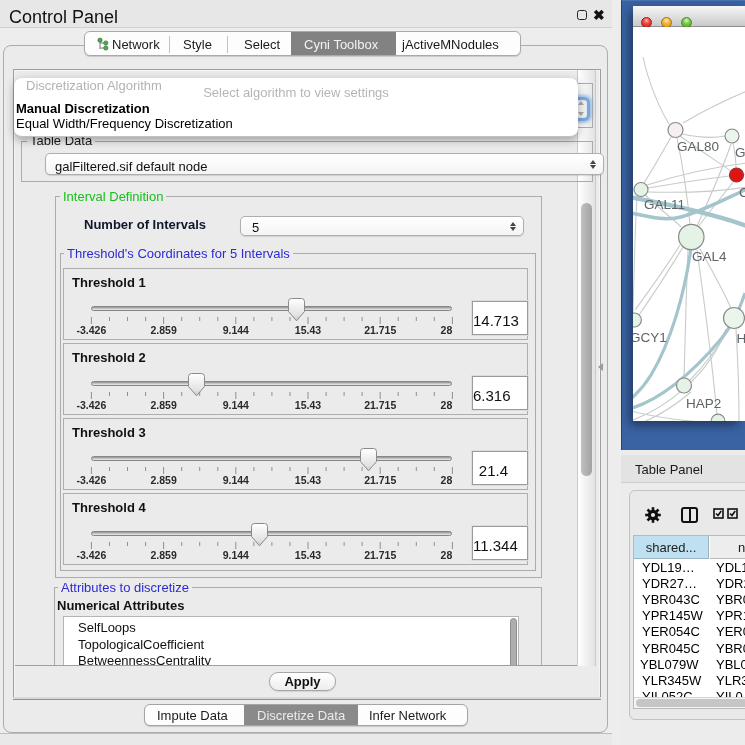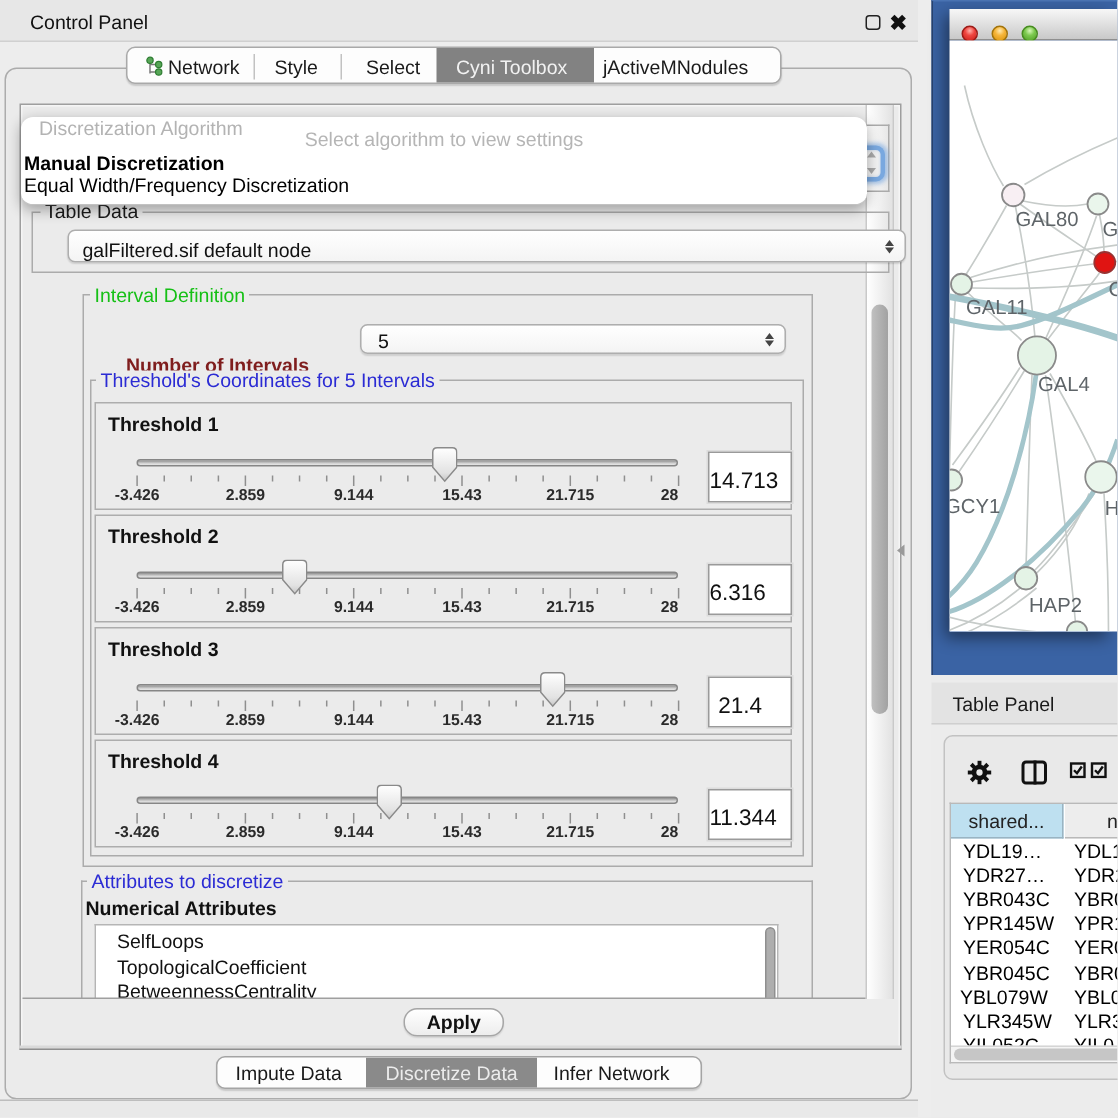--- a/index.html
+++ b/index.html
@@ -26,21 +26,21 @@
 <linearGradient id="tg" x1="0" y1="0" x2="0" y2="1">
         <stop offset="0" stop-color="#ffffff"></stop>
         <stop offset="0.75" stop-color="#e2e2e2"></stop>
         <stop offset="1" stop-color="#c6c6c6"></stop>
       </linearGradient>
 </defs>
   </svg>
 
 <div class="abs" style="left:0;top:0;width:612px;height:745px;background:#ededed;"></div>
 <div class="abs" style="left:0;top:0;width:612px;height:28px;background:#e7e7e7;border-bottom:1px solid #d0d0d0;"></div>
-<div class="abs" style="left:20px;top:7px;font-size:13px;color:#111;">Control Panel</div>
+<div class="abs" style="left:9px;top:7px;font-size:18px;color:#111;">Control Panel</div>
 <div class="abs" style="left:577px;top:10px;width:10px;height:10px;border:1.6px solid #222;border-radius:2.5px;"></div>
 <div class="abs" style="left:593px;top:8px;font-size:14px;font-weight:bold;color:#111;line-height:14px;">✖</div>
 
 <div class="abs" style="left:3px;top:45px;width:605px;height:688px;background:#ebebeb;border:1px solid #acacac;border-radius:8px;"></div>
 
 <div class="abs" style="left:84px;top:31px;width:437px;height:25px;background:#fdfdfd;border:1px solid #a9a9a9;border-radius:6px;overflow:hidden;box-shadow:0 1px 1px rgba(0,0,0,0.15);">
   <div style="position:absolute;left:206px;top:0;width:105px;height:25px;background:#828282;"></div>
   <div style="position:absolute;left:84px;top:4px;width:1px;height:17px;background:#c2c2c2;"></div>
   <div style="position:absolute;left:142px;top:4px;width:1px;height:17px;background:#c2c2c2;"></div>
   <div style="position:absolute;left:12px;top:5px;">
@@ -80,21 +80,21 @@
 
 <div class="abs" style="left:14px;top:78px;width:564px;height:59px;background:#ffffff;border-radius:8px;border-bottom:1px solid #c2c2c2;box-shadow:0 3px 9px rgba(0,0,0,0.32);"></div>
 <div class="abs" style="left:26px;top:78px;font-size:13px;color:#b3b3b3;">Discretization Algorithm</div>
 <div class="abs" style="left:14px;top:85px;width:564px;text-align:center;font-size:13px;color:#b5b5b5;">Select algorithm to view settings</div>
 <div class="abs" style="left:16px;top:101px;font-size:13px;font-weight:bold;color:#000;">Manual Discretization</div>
 <div class="abs" style="left:16px;top:116px;font-size:13px;color:#000;">Equal Width/Frequency Discretization</div>
 
 <div class="grpline" style="left:55px;top:196px;width:487px;height:382px;"></div>
 <div class="grptitle" style="left:60px;top:190px;color:#16c016;">Interval Definition</div>
 
-<div class="abs" style="left:84px;top:236px;font-size:13px;font-weight:bold;color:#7f1d1d;">Number of Intervals</div>
+<div class="abs" style="left:84px;top:217px;font-size:13px;font-weight:bold;color:#0f172a;">Number of Intervals</div>
 <div class="combo" style="left:221px;top:216px;width:284px;height:20px;">
   <div style="position:absolute;left:11px;top:3px;">5</div>
   <div class="arr">
       <div class="tri-up"></div>
       <div class="tri-dn"></div>
     </div>
 </div>
 
 <div class="grpline" style="left:60px;top:253px;width:476px;height:318px;"></div>
 <div class="grptitle" style="left:64px;top:247px;color:#2b2bd4;">Threshold's Coordinates for 5 Intervals</div>

